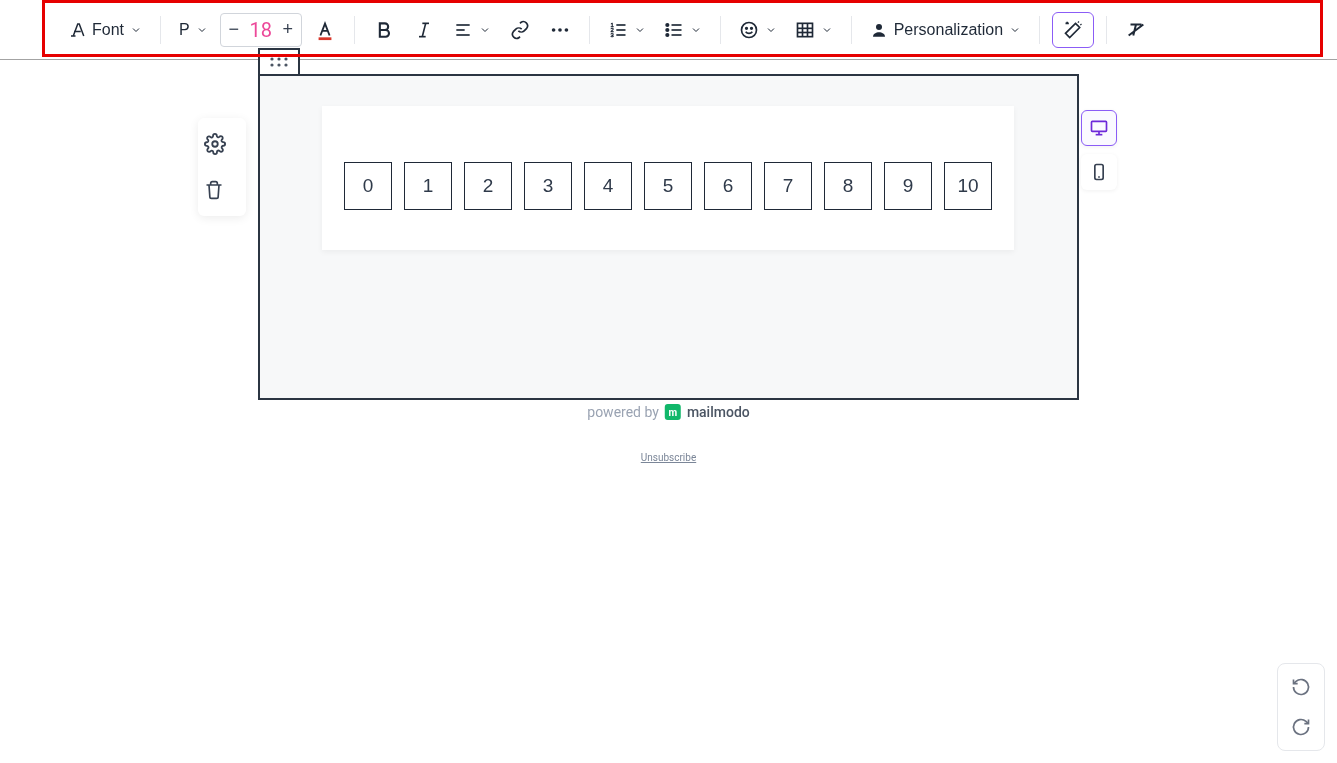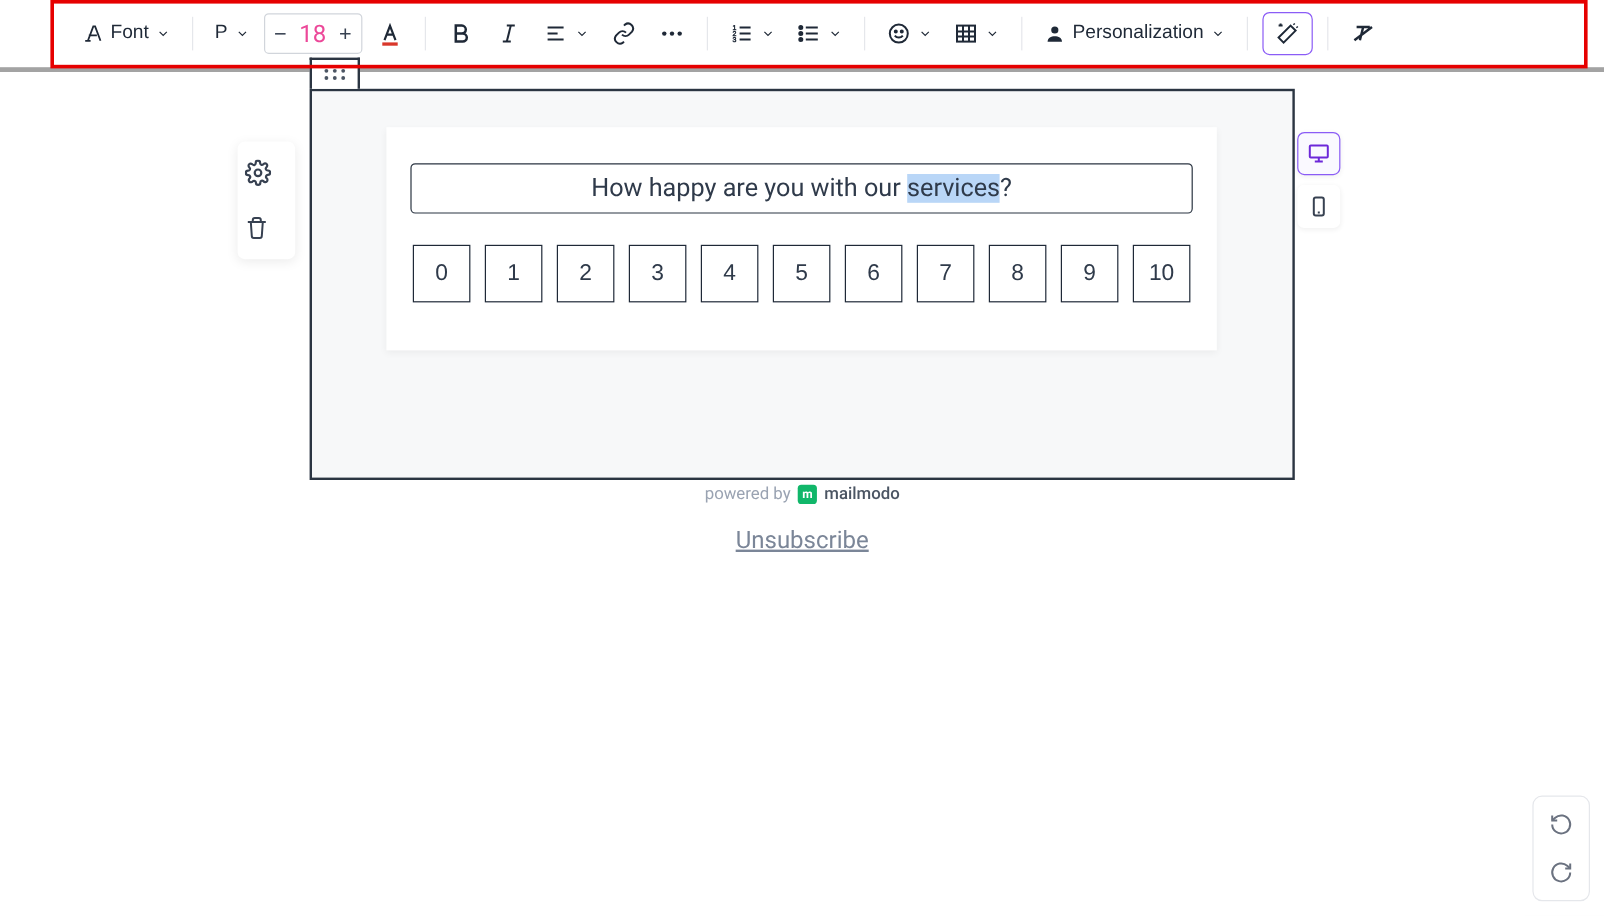--- a/index.html
+++ b/index.html
@@ -20,21 +20,21 @@
       right: 14px;
       height: 57px;
       border: 3px solid #e60000;
       pointer-events: none;
       z-index: 5;
     }
 
     
     .toolbar {
       height: 60px;
-      border-bottom: 4px solid #a3a3a3;
+      border-bottom: 1px solid #a3a3a3;
       display: flex;
       align-items: center;
       padding: 0 60px 0 62px;
       gap: 4px;
       background: #fff;
     }
     .tb-group {
       display: flex;
       align-items: center;
       gap: 6px;
@@ -217,24 +217,24 @@
       color: #9aa3b2; font-size: 14px;
       display: flex; align-items: center; justify-content: center; gap: 6px;
     }
     .mm-badge {
       display: inline-flex; align-items: center; justify-content: center;
       width: 16px; height: 16px; background: #11b76a; color: #fff;
       border-radius: 3px; font-size: 10px; font-weight: 700;
     }
     .mm-name { color: #4b5563; font-weight: 500; }
     .unsub {
-      margin-top: 18px;
+      margin-top: 32px;
       color: #7b8698;
       text-decoration: underline;
-      font-size: 20px;
+      font-size: 10px;
     }
 
     .history-box {
       position: absolute;
       right: 12px;
       bottom: 12px;
       width: 48px;
       background: #fff;
       border: 1px solid #e5e7eb;
       border-radius: 8px;
@@ -435,23 +435,20 @@
       <svg width="22" height="14" viewBox="0 0 22 14" fill="currentColor">
           <circle cx="4" cy="4" r="1.6"></circle>
           <circle cx="11" cy="4" r="1.6"></circle>
           <circle cx="18" cy="4" r="1.6"></circle>
           <circle cx="4" cy="10" r="1.6"></circle>
           <circle cx="11" cy="10" r="1.6"></circle>
           <circle cx="18" cy="10" r="1.6"></circle>
         </svg>
     </div>
     <div class="survey-card">
-      <div class="question-input">
-        <span>How happy are you with our </span><span class="sel">services</span><span>?</span>
-      </div>
       <div class="scale">
         <button>0</button>
         <button>1</button>
         <button>2</button>
         <button>3</button>
         <button>4</button>
         <button>5</button>
         <button>6</button>
         <button>7</button>
         <button>8</button>

